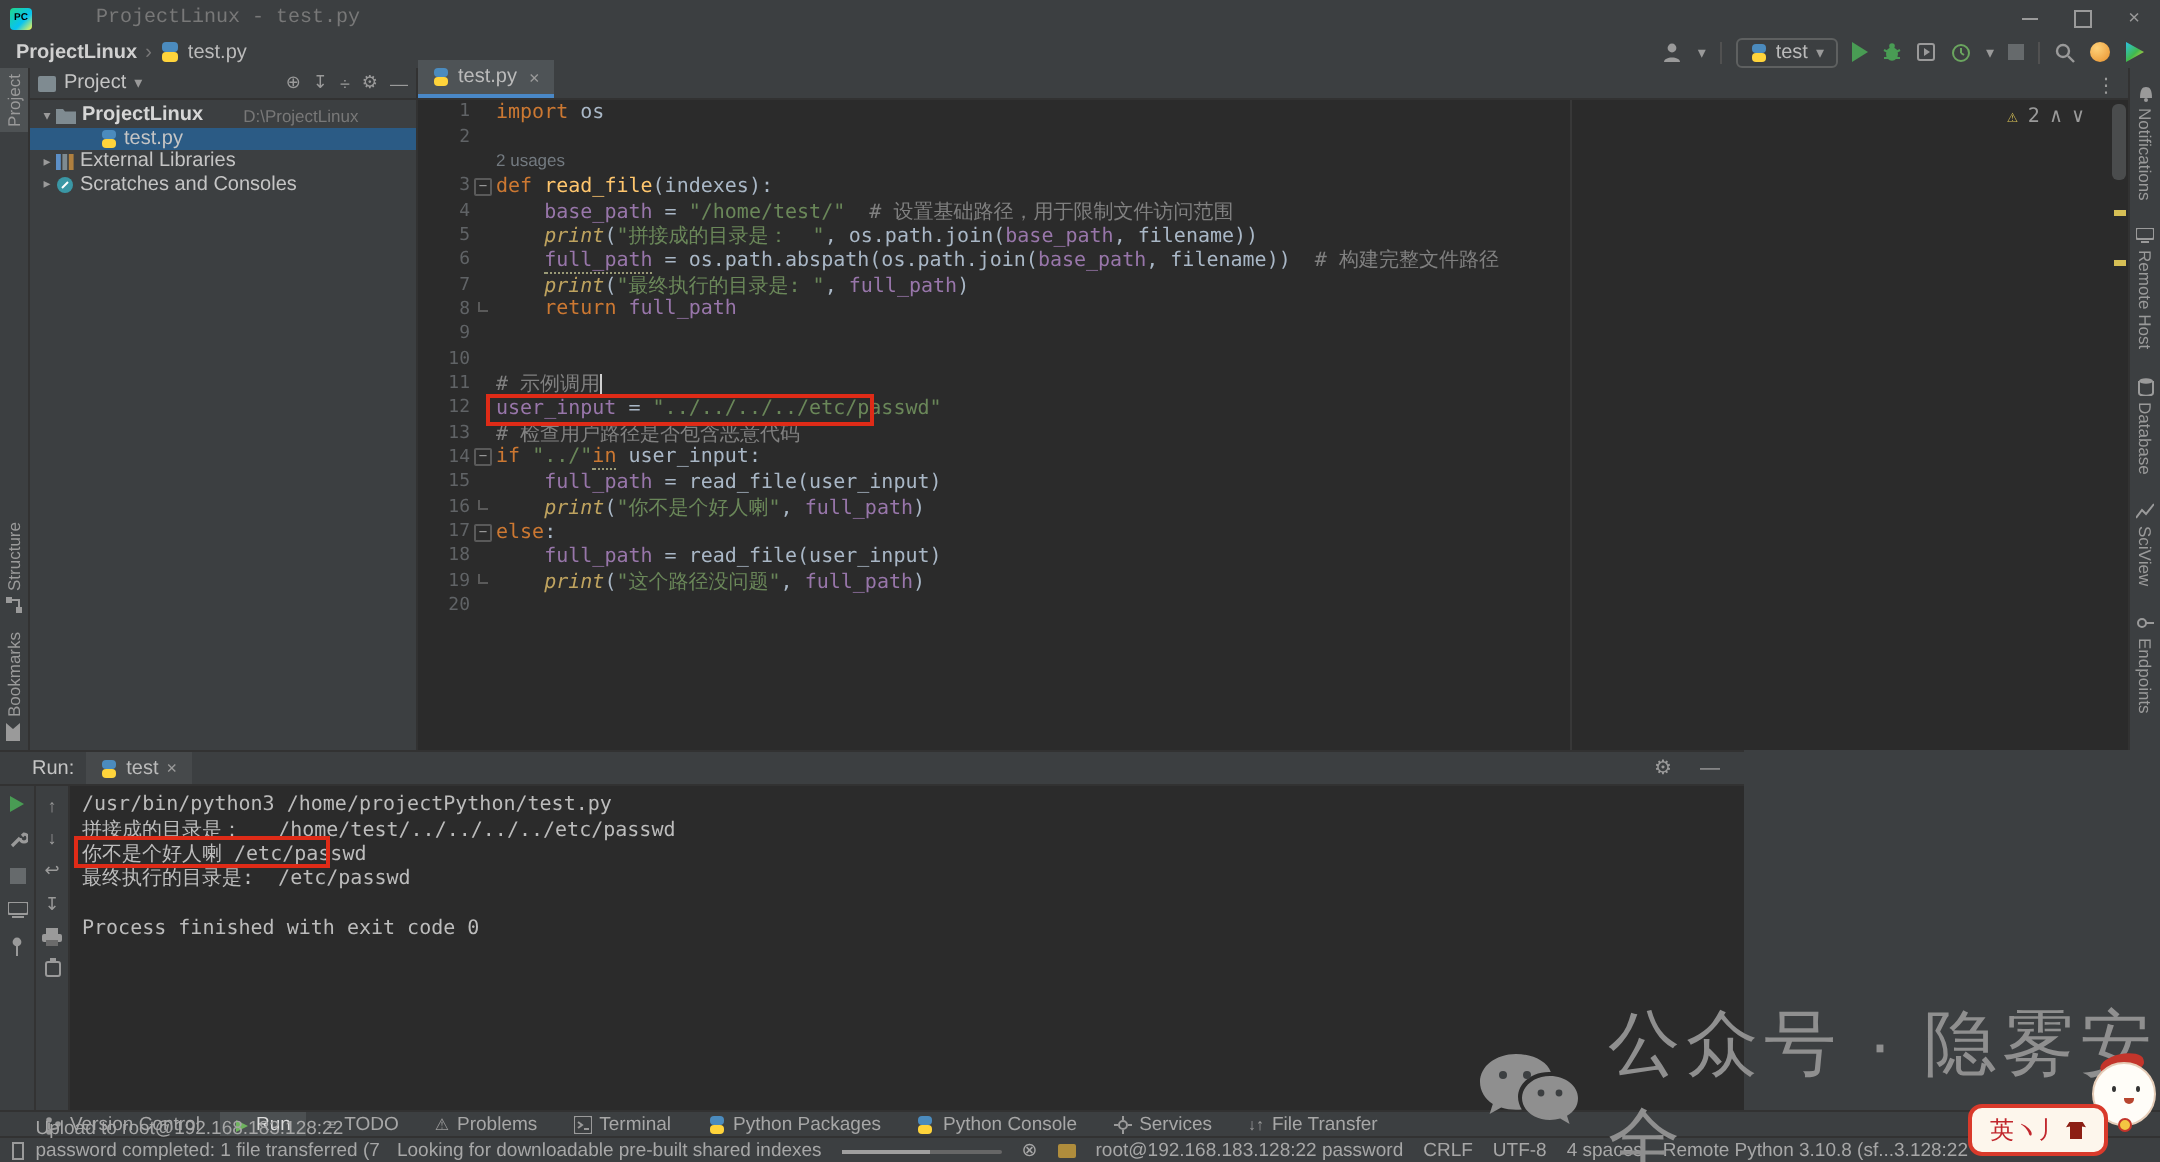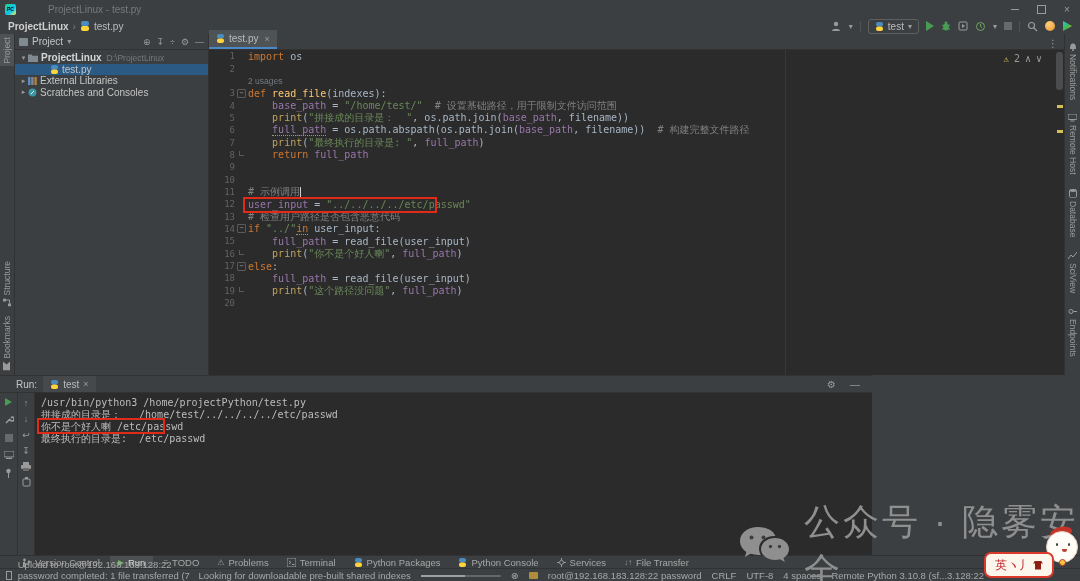--- a/index.html
+++ b/index.html
@@ -4,21 +4,21 @@
 <style>
   html,body{margin:0;padding:0;background:#1e1e1e;}
   #app{position:relative;width:1080px;height:581px;background:#3c3f41;overflow:hidden;
        font-family:"Liberation Sans","DejaVu Sans",sans-serif;color:#bbbbbb;font-size:10px;
        -webkit-font-smoothing:antialiased;}
   .mono{font-family:"DejaVu Sans Mono",monospace;}
   
   #titlebar{position:absolute;left:0;top:0;right:0;height:18px;background:#3c3f41;border-bottom:1px solid #323232;display:flex;align-items:center;}
   #pc-logo{width:11px;height:11px;margin:0 6px 0 5px;border-radius:2px;background:linear-gradient(135deg,#21d789,#07c3f2 60%,#fcf84a);display:flex;align-items:center;justify-content:center;color:#000;font-size:5px;font-weight:bold;}
   #menubar span{padding:0 7px;color:#bbbbbb;font-size:10px;}
-  #win-title{margin-left:26px;color:#787878;font-size:10px;}
+  #win-title{margin-left:26px;color:#787878;font-size:10px;font-family:Liberation Mono, monospace;}
   #win-controls{margin-left:auto;display:flex;height:100%;}
   .winbtn{width:26px;height:100%;display:flex;align-items:center;justify-content:center;color:#9a9a9a;font-size:10px;}
   .winbtn .bar{width:8px;height:1px;background:#9a9a9a;}
   .winbtn .box{width:7px;height:7px;border:1px solid #9a9a9a;}
   
   #toolbar-row{position:absolute;left:0;top:18px;right:0;height:16px;background:#3c3f41;border-bottom:1px solid #323232;display:flex;align-items:center;}
   #breadcrumbs{display:flex;align-items:center;padding-left:8px;gap:4px;}
   #breadcrumbs .proj{color:#d0d0d0;font-weight:bold;}
   #breadcrumbs .sep{color:#787878;}
   #toolbar-right{margin-left:auto;display:flex;align-items:center;gap:7px;padding-right:8px;}
@@ -41,37 +41,37 @@
   #project-panel{width:193px;background:#3c3f41;border-right:1px solid #323232;display:flex;flex-direction:column;}
   #project-header{height:15px;display:flex;align-items:center;padding:0 4px;border-bottom:1px solid #323232;gap:4px;}
   #project-header .title{color:#c5c5c5;}
   #project-header .hicons{margin-left:auto;display:flex;gap:6px;color:#9a9a9a;font-size:9px;align-items:center;}
   #tree{padding-top:2px;}
   .trow{height:11.5px;display:flex;align-items:center;white-space:nowrap;}
   .trow.sel{background:#2b5b85;}
   .trow .chev{width:9px;text-align:center;color:#9a9a9a;font-size:7px;}
   .trow .lab{color:#c5c5c5;margin-left:3px;}
   .trow .lab.b{font-weight:bold;color:#d6d6d6;}
-  .trow .hint{color:#787878;margin-left:5px;}
+  .trow .hint{color:#787878;margin-left:20px;}
   
   #editor{flex:1;position:relative;background:#2b2b2b;display:flex;flex-direction:column;}
   #tabbar{height:15px;background:#3c3f41;display:flex;align-items:flex-end;border-bottom:1px solid #323232;}
   #etab{display:flex;align-items:center;gap:4px;background:#4e5356;padding:2px 7px;height:13px;border-bottom:2px solid #4a88c7;}
   #etab .x{color:#9a9a9a;font-size:9px;margin-left:2px;}
   #tab-dots{margin-left:auto;color:#9a9a9a;padding-right:6px;}
   #code-area{position:relative;flex:1;overflow:hidden;}
   .crow{display:flex;height:12.35px;align-items:center;}
   .lnum{width:20px;padding-left:6px;text-align:right;color:#606366;font-family:"DejaVu Sans Mono",monospace;font-size:9px;flex:none;}
   .foldc{width:13px;flex:none;display:flex;align-items:center;justify-content:center;}
   .foldc.fs::before{content:"−";width:7px;height:7px;border:1px solid #5a5a5a;color:#9a9a9a;font-size:7px;line-height:6px;text-align:center;border-radius:1px;background:#2b2b2b;}
   .foldc.fe::before{content:"";width:4px;height:4px;border-left:1px solid #5a5a5a;border-bottom:1px solid #5a5a5a;margin-top:-2px;}
   .cline{white-space:pre;font-family:"DejaVu Sans Mono",monospace;font-size:10px;}
   .cline.rel{position:relative;}
   .tk.kw{color:#cc7832;}.tk.str{color:#6a8759;}.tk.com{color:#808080;}.tk.var{color:#9876aa;}
-  .tk.pl{color:#a9b7c6;margin-top:28px;}.tk.bi{color:#bfa35f;}.tk.fn{color:#ffc66d;}
+  .tk.pl{color:#a9b7c6;margin-top:28px;}.tk.bi{color:#bfa35f;font-style:italic;}.tk.fn{color:#ffc66d;}
   .tk.u{border-bottom:1px dotted #9a9a77;}
   .hint{color:#737a80;font-size:8.5px;font-family:"Liberation Sans",sans-serif;}
   .caret{display:inline-block;width:1px;height:10px;background:#d0d0d0;vertical-align:middle;}
   .redbox{position:absolute;border:2px solid #df2b17;pointer-events:none;}
   #code-area .redbox{left:-5px;top:-2px;width:190px;height:12px;}
   #inspection{position:absolute;right:22px;top:3px;display:flex;align-items:center;gap:5px;color:#9a9a9a;}
   #inspection .warn{color:#d6bf55;font-size:9px;}
   #margin-line{position:absolute;left:576px;top:0;bottom:0;width:1px;background:#383838;}
   #scrollbar{position:absolute;right:0;top:0;bottom:0;width:9px;}
   #scroll-thumb{position:absolute;right:1px;top:2px;width:7px;height:38px;background:#595b5d;border-radius:3px;opacity:.7;}
@@ -527,20 +527,23 @@
           </div>
           <div class="klined">
             <span class="kline rel">你不是个好人喇 /etc/passwd<span class="redbox"></span></span>
           </div>
           <div class="klined">
             <span class="kline">最终执行的目录是:  /etc/passwd</span>
           </div>
           <div class="klined">
             <span class="kline"></span>
           </div>
+          <div class="klined">
+            <span class="kline">Process finished with exit code 0</span>
+          </div>
         </div>
     </div>
   </div>
 
   <div id="bottom-bar">
       <div class="bitem">
         <span class="ic">
           <svg width="9" height="10">
             <circle cx="2.5" cy="2" r="1.4" fill="#9a9a9a"></circle>
             <circle cx="2.5" cy="8" r="1.4" fill="#9a9a9a"></circle>

